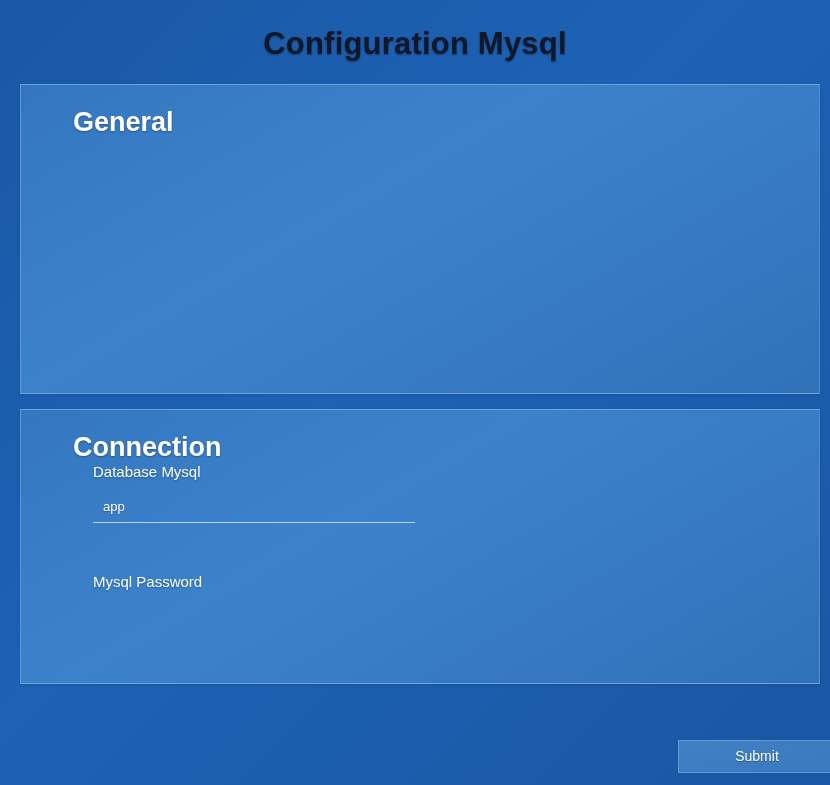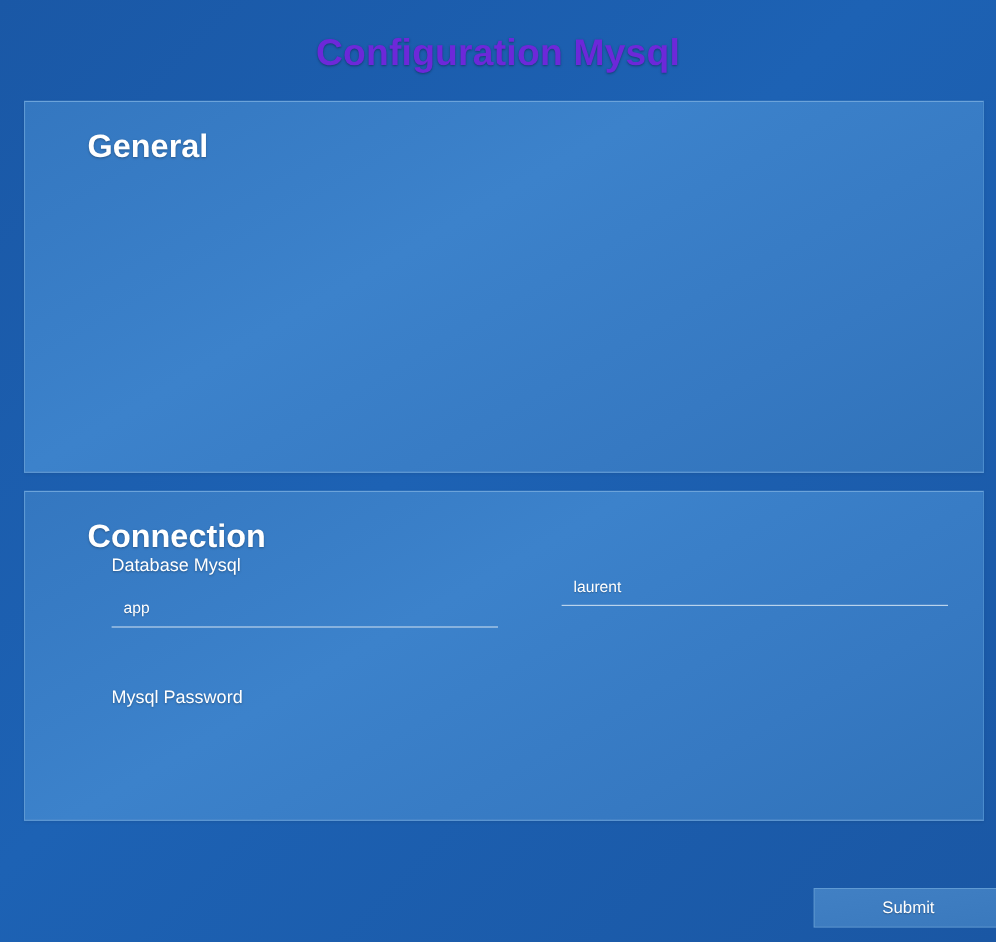--- a/index.html
+++ b/index.html
@@ -17,21 +17,21 @@
   }
 
   
   .page-title {
     text-align: center;
     font-size: 31px;
     font-weight: bold;
     letter-spacing: 0.2px;
     padding-top: 26px;
     margin: 0;
-    color: #6d28d9;
+    color: #0f172a;
     text-shadow: 0 1px 2px rgba(0,0,0,0.35);
   }
 
   
   .panel {
     position: absolute;
     left: 20px;
     width: 800px;
     box-sizing: border-box;
     background: linear-gradient(150deg, #3477c0 0%, #3c82cb 40%, #3679c2 75%, #3072b9 100%);
@@ -139,21 +139,20 @@
   <h2 class="section-heading">Connection</h2>
 
   <div class="field-grid">
 
     <div class="field col-left row-1">
       <label class="field-label">Database Mysql</label>
       <input class="field-input" type="text" value="app" style="">
     </div>
 
     <div class="field col-right row-1">
-      <input class="field-input" type="text" value="laurent" style="">
     </div>
 
     <div class="field col-left row-2">
       <label class="field-label">Mysql Password</label>
     </div>
 
   </div>
 </section>
 
 <div class="submit-row">

